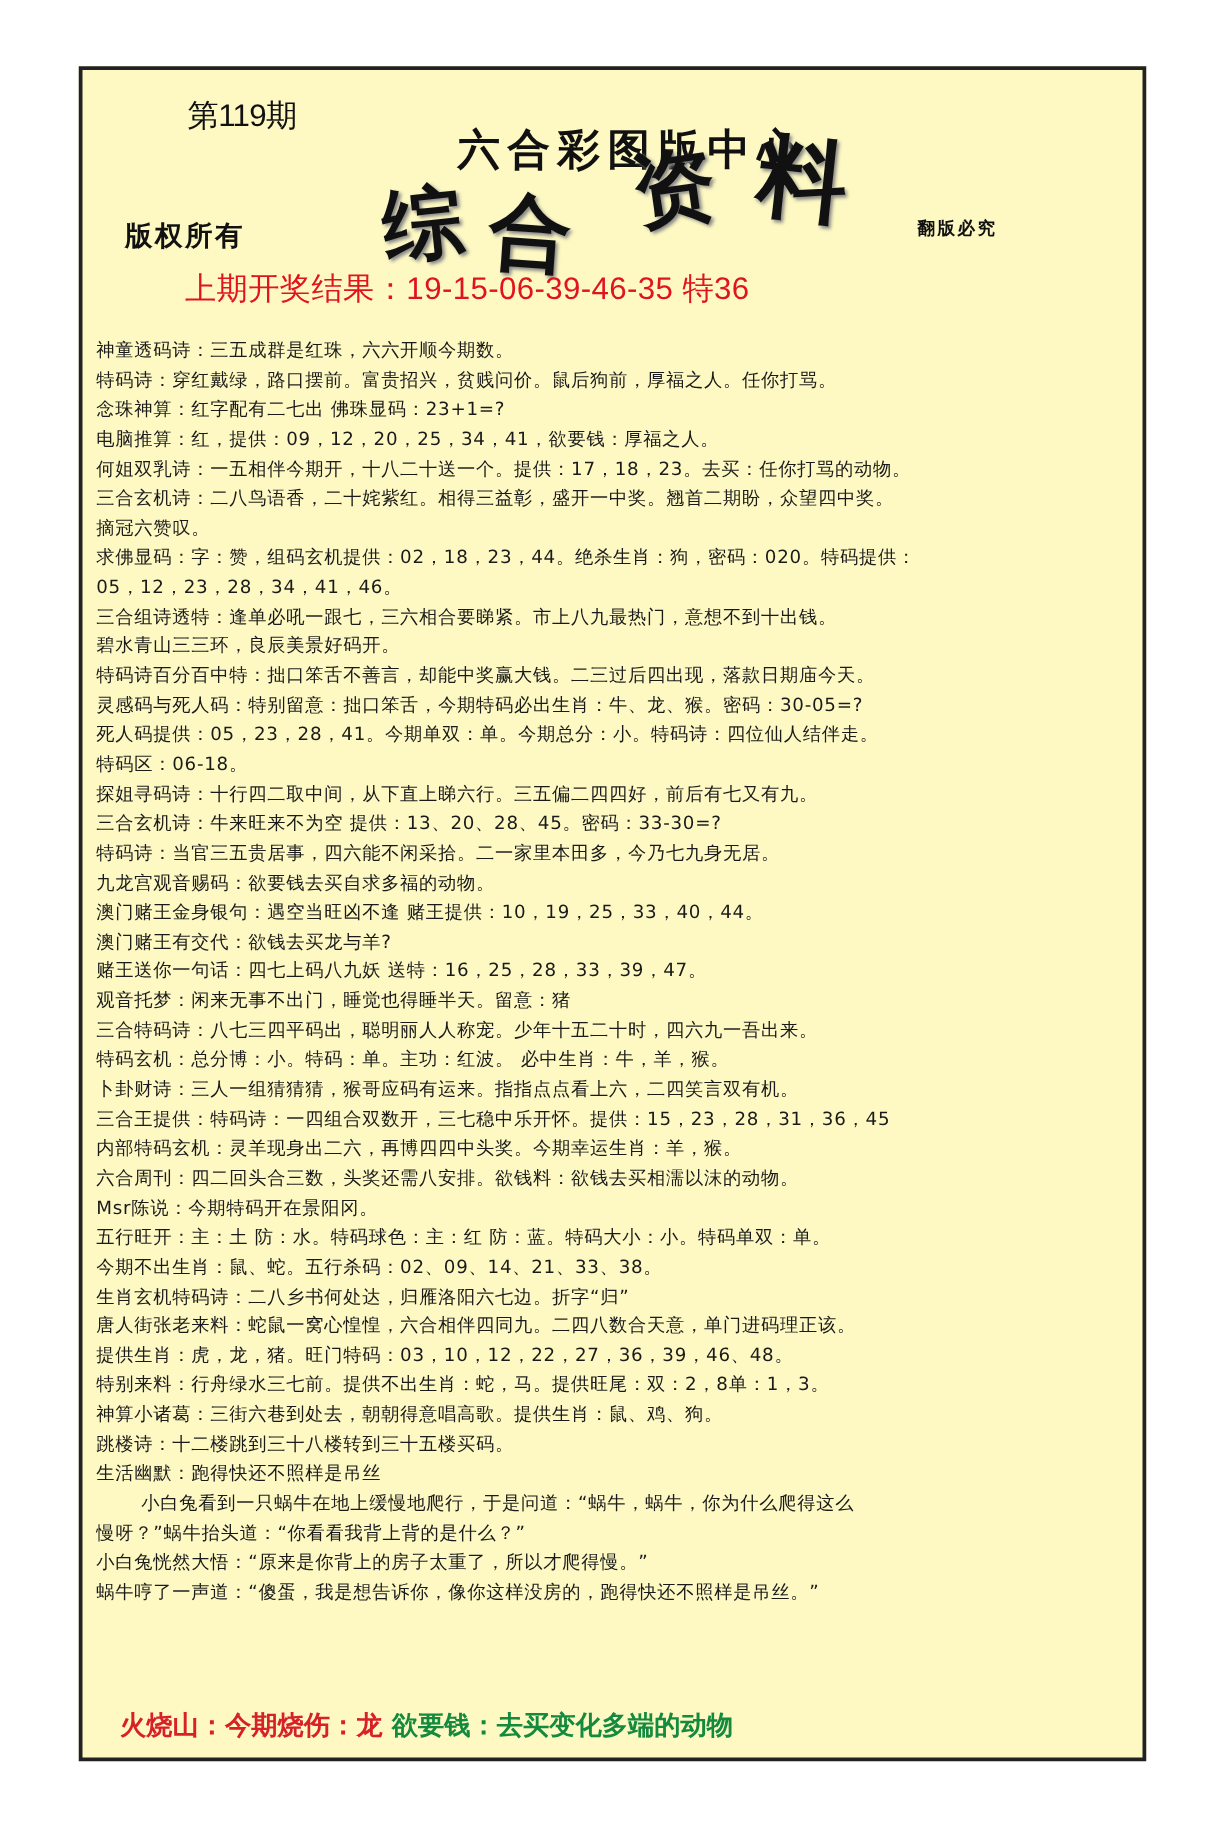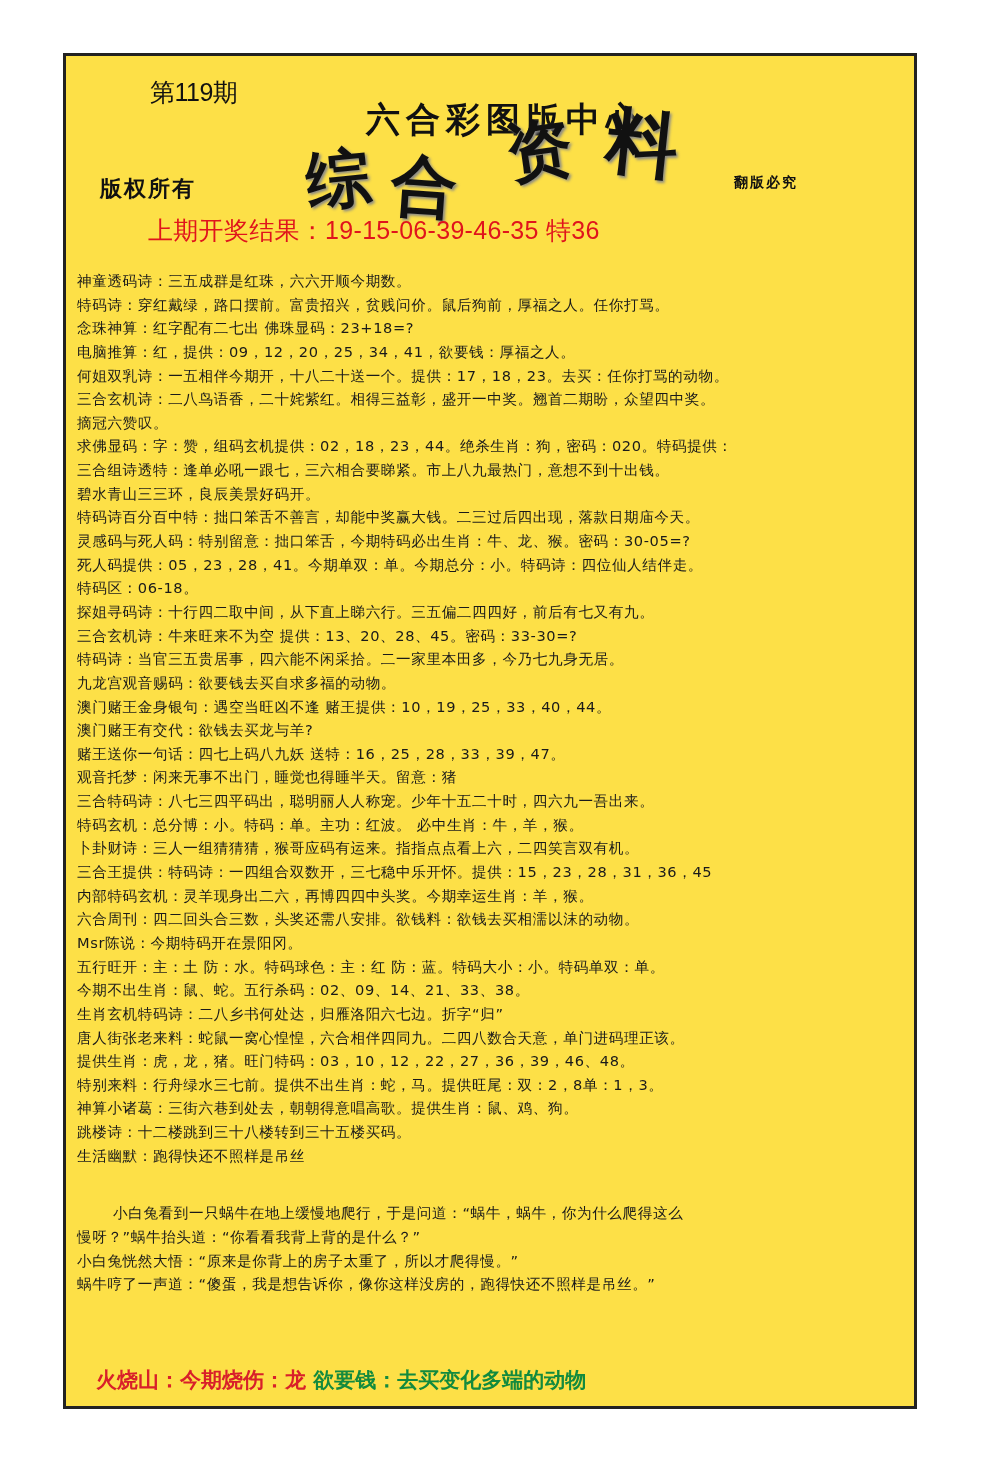--- a/index.html
+++ b/index.html
@@ -1,30 +1,30 @@
 <!DOCTYPE html>
 <html><head>
 <meta charset="utf-8">
 <style>
   html, body { margin:0; padding:0; background:#ffffff; }
   body { width:984px; height:1457px; position:relative; overflow:hidden; font-family:"DejaVu Sans", sans-serif; color:#111; }
-  .frame { position:absolute; left:63px; top:53px; width:848px; height:1350px; border:3px solid #222; box-sizing:content-box; background:#fde047; }
+  .frame { position:absolute; left:63px; top:53px; width:848px; height:1350px; border:3px solid #222; box-sizing:content-box; background:#fef9c3; }
   .issue { position:absolute; left:84px; top:20px; font-family:"Liberation Sans", sans-serif; font-size:25px; color:#111; letter-spacing:-0.5px; }
   .center-title { position:absolute; left:300px; top:6px; font-family:"DejaVu Sans", sans-serif; font-weight:bold; font-size:34px; letter-spacing:6px; color:#111;margin-top:35px; }
   .big-title { position:absolute; font-family:"DejaVu Serif", serif; font-weight:bold; color:#111; text-shadow:2px 2px 3px #888; }
   .big-1 { left:240px; top:80px; font-size:64px; transform:rotate(-6deg); }
   .big-2 { left:325px; top:86px; font-size:66px; transform:rotate(4deg); }
   .big-3 { left:440px; top:50px; font-size:66px; transform:rotate(-8deg); }
   .big-4 { left:540px; top:40px; font-size:72px; transform:rotate(6deg); }
   .copy-left { position:absolute; left:34px; top:118px; font-family:"DejaVu Serif", serif; font-weight:bold; font-size:22px; letter-spacing:2px; }
   .copy-right { position:absolute; left:668px; top:118px; font-family:"DejaVu Serif", serif; font-weight:bold; font-size:14px; letter-spacing:2px; }
   .result { position:absolute; left:82px; top:158px; font-family:"Liberation Sans", sans-serif; font-size:25px; color:#e0141c; letter-spacing:0.3px; }
   .lines { position:absolute; left:11px; top:213px; width:835px; }
   .line { height:23.65px; line-height:23.65px; font-size:14.6px; white-space:nowrap; font-family:"DejaVu Sans", sans-serif; letter-spacing:0.6px; color:#1a1a1a; }
-  .line.indent { padding-left:36px;margin-top:34px; }
+  .line.indent { padding-left:36px; }
   .footer { position:absolute; left:30px; top:1310px; font-family:"DejaVu Serif", serif; font-weight:bold; font-size:21px; letter-spacing:0px; white-space:nowrap; }
   .footer .red { color:#d8202a; }
   .footer .green { color:#138a3e; }
 </style>
 </head>
 <body>
 
 <div class="frame">
   <div class="issue">第119期</div>
   <div class="center-title">六合彩图版中心</div>
@@ -35,26 +35,27 @@
   <div class="big-title big-4">料</div>
 
   <div class="copy-left">版权所有</div>
   <div class="copy-right">翻版必究</div>
 
   <div class="result">上期开奖结果：19-15-06-39-46-35 特36</div>
 
   <div class="lines">
     <div class="line">神童透码诗：三五成群是红珠，六六开顺今期数。</div>
     <div class="line">特码诗：穿红戴绿，路口摆前。富贵招兴，贫贱问价。鼠后狗前，厚福之人。任你打骂。</div>
-    <div class="line">念珠神算：红字配有二七出  佛珠显码：23+18=?</div>
+    <div class="line">念珠神算：红字配有二七出  佛珠显码：23+1=?</div>
     <div class="line">电脑推算：红，提供：09，12，20，25，34，41，欲要钱：厚福之人。</div>
     <div class="line">何姐双乳诗：一五相伴今期开，十八二十送一个。提供：17，18，23。去买：任你打骂的动物。</div>
     <div class="line">三合玄机诗：二八鸟语香，二十姹紫红。相得三益彰，盛开一中奖。翘首二期盼，众望四中奖。</div>
     <div class="line">摘冠六赞叹。</div>
     <div class="line">求佛显码：字：赞，组码玄机提供：02，18，23，44。绝杀生肖：狗，密码：020。特码提供：</div>
+    <div class="line">05，12，23，28，34，41，46。</div>
     <div class="line">三合组诗透特：逢单必吼一跟七，三六相合要睇紧。市上八九最热门，意想不到十出钱。</div>
     <div class="line">碧水青山三三环，良辰美景好码开。</div>
     <div class="line">特码诗百分百中特：拙口笨舌不善言，却能中奖赢大钱。二三过后四出现，落款日期庙今天。</div>
     <div class="line">灵感码与死人码：特别留意：拙口笨舌，今期特码必出生肖：牛、龙、猴。密码：30-05=?</div>
     <div class="line">死人码提供：05，23，28，41。今期单双：单。今期总分：小。特码诗：四位仙人结伴走。</div>
     <div class="line">特码区：06-18。</div>
     <div class="line">探姐寻码诗：十行四二取中间，从下直上睇六行。三五偏二四四好，前后有七又有九。</div>
     <div class="line">三合玄机诗：牛来旺来不为空  提供：13、20、28、45。密码：33-30=?</div>
     <div class="line">特码诗：当官三五贵居事，四六能不闲采拾。二一家里本田多，今乃七九身无居。</div>
     <div class="line">九龙宫观音赐码：欲要钱去买自求多福的动物。</div>

